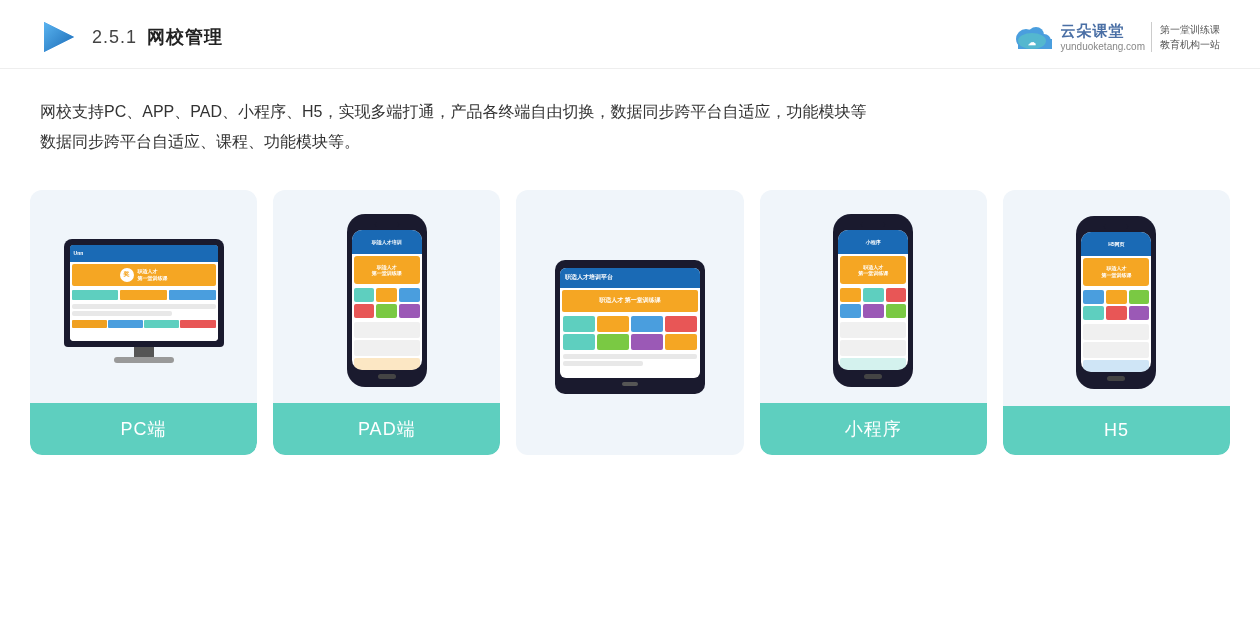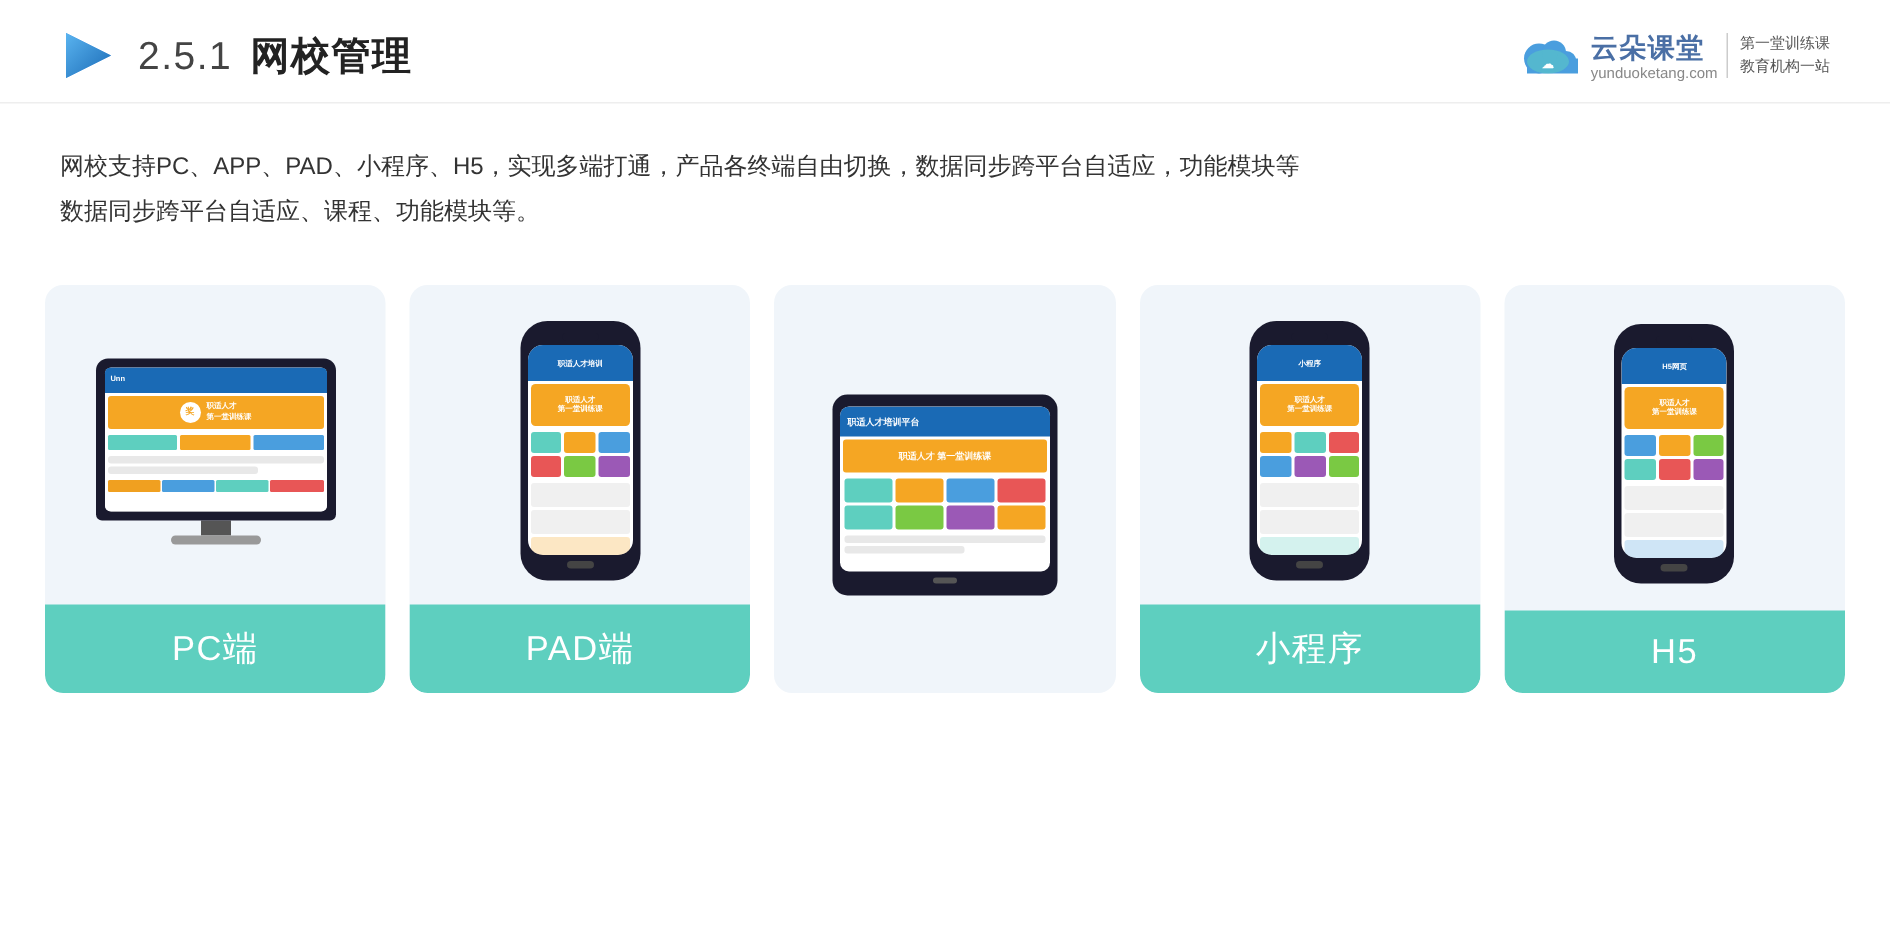--- a/index.html
+++ b/index.html
@@ -32,21 +32,21 @@
       align-items: center;
       gap: 14px;
     }
 
     .logo-icon {
       width: 38px;
       height: 38px;
     }
 
     .header-title {
-      font-size: 26px;
+      font-size: 18px;
       font-weight: 700;
       color: #222;
       letter-spacing: 1px;
     }
 
     .header-title .section-num {
       font-weight: 400;
       color: #444;
       margin-right: 4px;
     }
@@ -68,21 +68,21 @@
       height: 36px;
     }
 
     .brand-text-block {
       display: flex;
       flex-direction: column;
       align-items: flex-start;
     }
 
     .brand-name {
-      font-size: 18px;
+      font-size: 15px;
       font-weight: 600;
       color: #4a6fa5;
       letter-spacing: 1px;
     }
 
     .brand-url {
       font-size: 10px;
       color: #888;
     }
 
@@ -132,21 +132,21 @@
       padding: 24px 16px 16px 16px;
       flex: 1;
       min-height: 200px;
     }
 
     .device-label {
       width: 100%;
       background: #5ecfbf;
       color: #fff;
       text-align: center;
-      font-size: 23px;
+      font-size: 18px;
       font-weight: 500;
       padding: 14px 0;
       border-radius: 0 0 12px 12px;
       letter-spacing: 1px;
     }
 
     
     .pc-mockup {
       display: flex;
       flex-direction: column;

